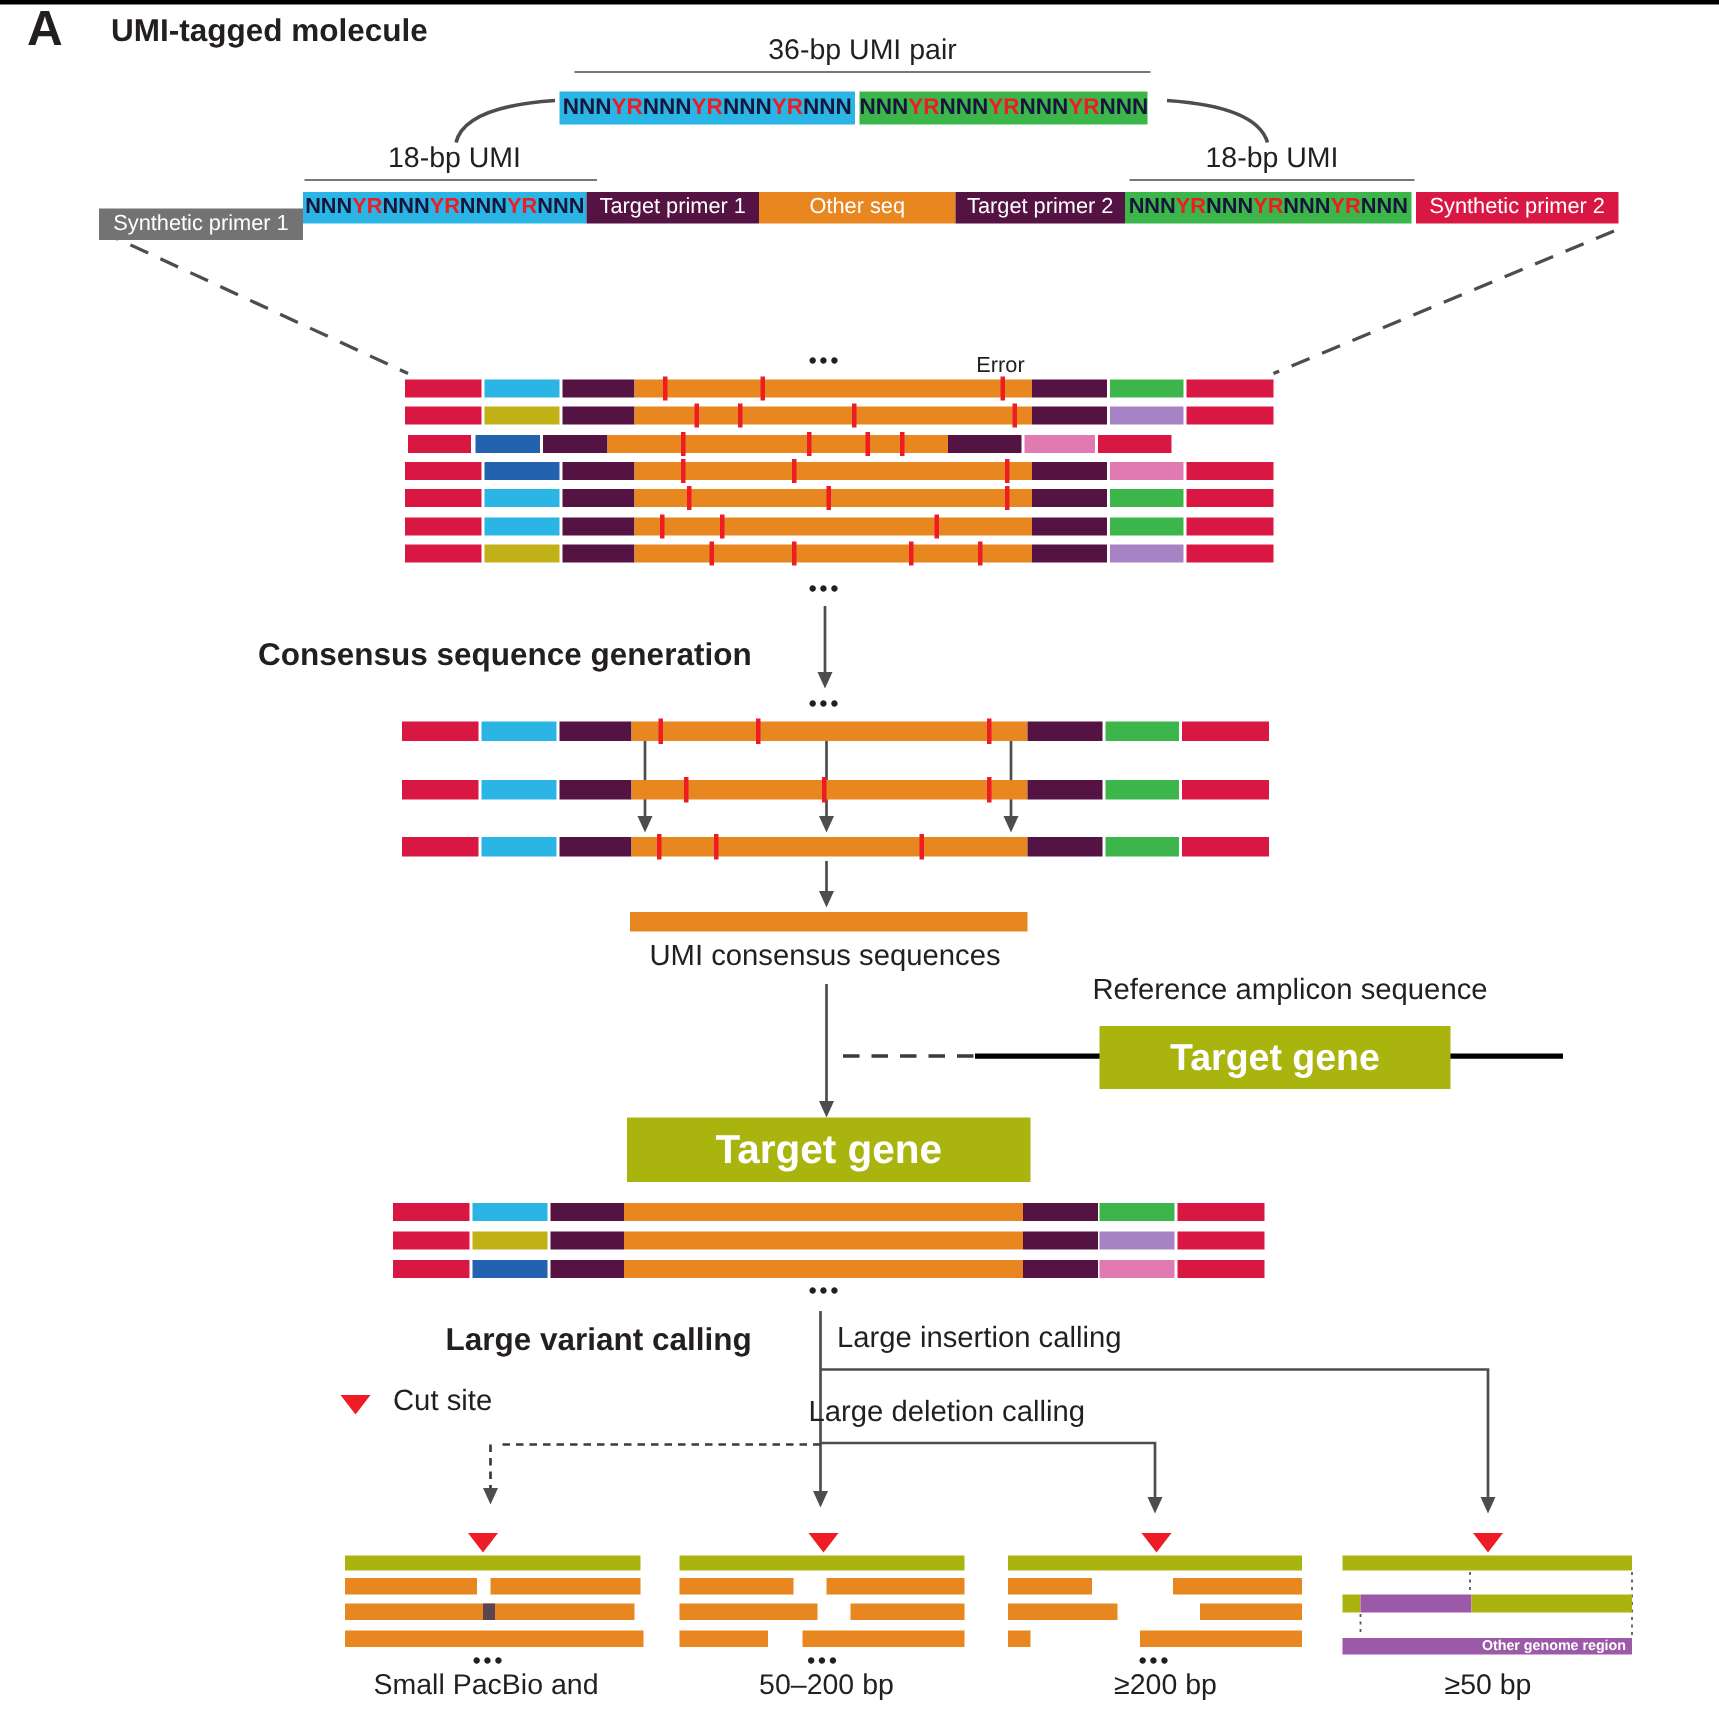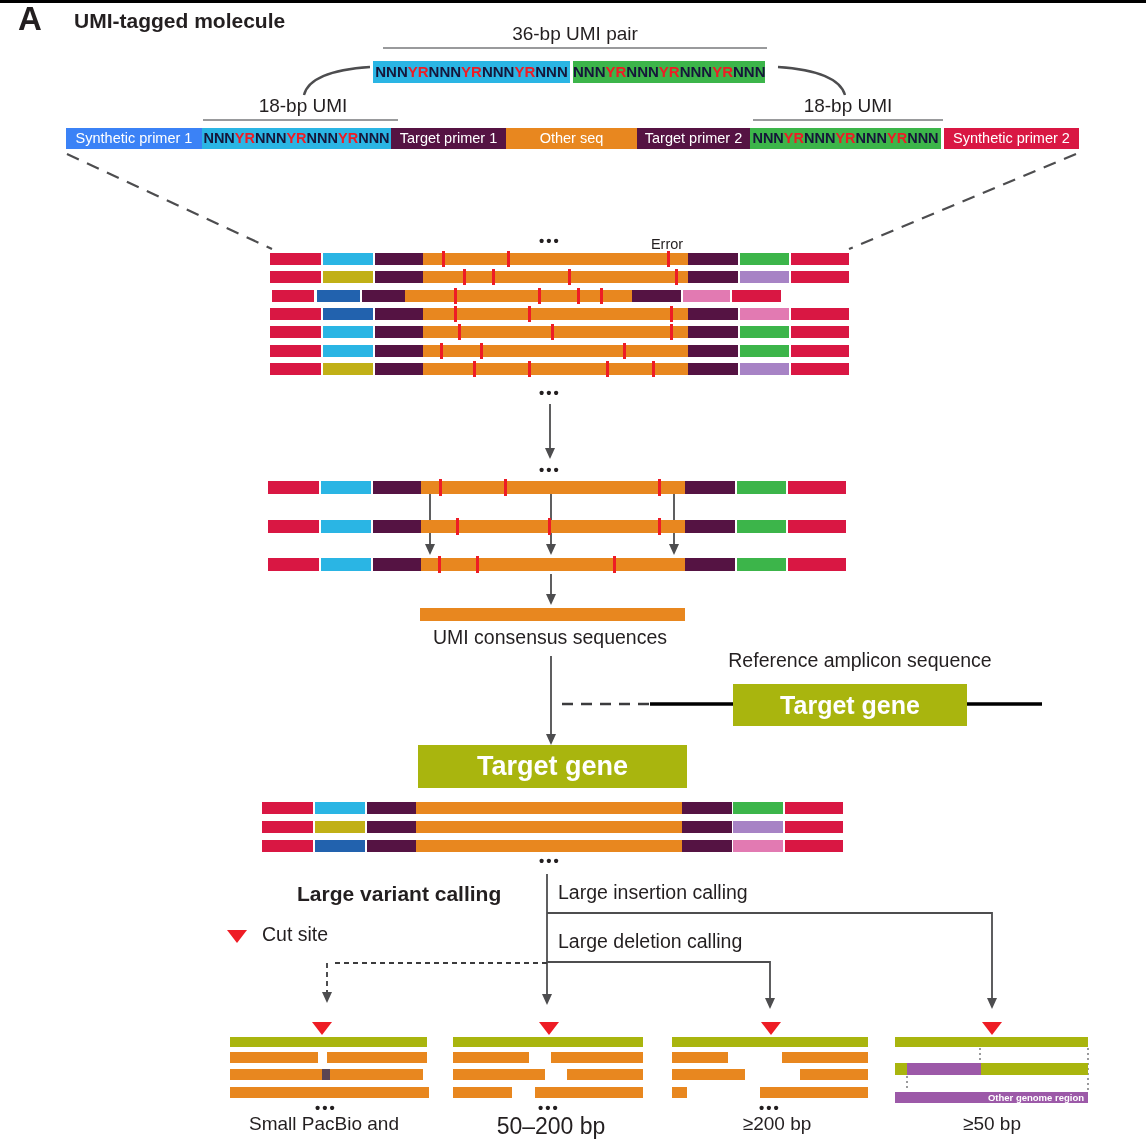--- a/index.html
+++ b/index.html
@@ -62,36 +62,37 @@
   </svg>
 
   <div class="t b" style="left:18px;top:2px;font-size:33px;">A</div>
   <div class="t b" style="left:74px;top:10px;font-size:21px;">UMI-tagged molecule</div>
   <div class="t c" style="left:455px;top:24px;width:240px;font-size:19px;">36-bp UMI pair</div>
   <div class="t c" style="left:213px;top:96px;width:180px;font-size:19px;">18-bp UMI</div>
   <div class="t c" style="left:758px;top:96px;width:180px;font-size:19px;">18-bp UMI</div>
   <div class="t dots c" style="left:505px;top:233px;width:90px;">•••</div>
   <div class="t c" style="left:627px;top:237px;width:80px;font-size:14.5px;">Error</div>
   <div class="t dots c" style="left:505px;top:385px;width:90px;">•••</div>
+  <div class="t b" style="left:172px;top:426px;font-size:21px;">Consensus sequence generation</div>
   <div class="t dots c" style="left:505px;top:462px;width:90px;">•••</div>
   <div class="t c" style="left:710px;top:650px;width:300px;font-size:19.5px;">Reference amplicon sequence</div>
   <div class="t c" style="left:400px;top:627px;width:300px;font-size:19.5px;">UMI consensus sequences</div>
   <div class="genebox" style="left: 733px; top: 684px; width: 234px; height: 42px; font-size: 25px; background: rgb(169, 181, 14);">Target gene</div>
   <div class="genebox" style="left: 418px; top: 745px; width: 269px; height: 43px; font-size: 27px; background: rgb(169, 181, 14);">Target gene</div>
   <div class="t dots c" style="left:505px;top:853px;width:90px;">•••</div>
   <div class="t b" style="left:297px;top:883px;font-size:21px;">Large variant calling</div>
   <div class="t" style="left:558px;top:882px;font-size:19.5px;">Large insertion calling</div>
-  <div class="t" style="left:558px;top:931px;font-size:19.5px;">Large deletion calling</div>
+  <div class="t" style="left:539px;top:931px;font-size:19.5px;">Large deletion calling</div>
   <div class="tri" style="left: 227px; top: 930px; border-top-color: rgb(238, 28, 37);"></div>
   <div class="t" style="left:262px;top:924px;font-size:19.5px;">Cut site</div>
 
   <div id="built">
       <div class="abs" style="left: 373px; top: 61px; width: 197px; height: 22px; background: rgb(42, 181, 228); font-weight: bold; font-size: 15px; line-height: 22px; text-align: center;"><span style="color: rgb(22, 22, 58);">NNN</span><span style="color: rgb(238, 28, 37);">YR</span><span style="color: rgb(22, 22, 58);">NNN</span><span style="color: rgb(238, 28, 37);">YR</span><span style="color: rgb(22, 22, 58);">NNN</span><span style="color: rgb(238, 28, 37);">YR</span><span style="color: rgb(22, 22, 58);">NNN</span></div>
       <div class="abs" style="left: 573px; top: 61px; width: 192px; height: 22px; background: rgb(60, 181, 74); font-weight: bold; font-size: 15px; line-height: 22px; text-align: center;"><span style="color: rgb(22, 22, 58);">NNN</span><span style="color: rgb(238, 28, 37);">YR</span><span style="color: rgb(22, 22, 58);">NNN</span><span style="color: rgb(238, 28, 37);">YR</span><span style="color: rgb(22, 22, 58);">NNN</span><span style="color: rgb(238, 28, 37);">YR</span><span style="color: rgb(22, 22, 58);">NNN</span></div>
-      <div class="abs" style="left: 66px; top: 128px; width: 136px; height: 21px; background: #3b82f6; color: rgb(255, 255, 255); font-size: 14.5px; line-height: 21px; text-align: center;">Synthetic primer 1</div>
+      <div class="abs" style="left: 66px; top: 139px; width: 136px; height: 21px; background: #737373; color: rgb(255, 255, 255); font-size: 14.5px; line-height: 21px; text-align: center;">Synthetic primer 1</div>
       <div class="abs" style="left: 202px; top: 128px; width: 189px; height: 21px; background: rgb(42, 181, 228); font-weight: bold; font-size: 14.5px; line-height: 21px; text-align: center;"><span style="color: rgb(22, 22, 58);">NNN</span><span style="color: rgb(238, 28, 37);">YR</span><span style="color: rgb(22, 22, 58);">NNN</span><span style="color: rgb(238, 28, 37);">YR</span><span style="color: rgb(22, 22, 58);">NNN</span><span style="color: rgb(238, 28, 37);">YR</span><span style="color: rgb(22, 22, 58);">NNN</span></div>
       <div class="abs" style="left: 391px; top: 128px; width: 115px; height: 21px; background: rgb(85, 19, 67); color: rgb(255, 255, 255); font-size: 14.5px; line-height: 21px; text-align: center;">Target primer 1</div>
       <div class="abs" style="left: 506px; top: 128px; width: 131px; height: 21px; background: rgb(232, 135, 31); color: rgb(255, 255, 255); font-size: 14.5px; line-height: 21px; text-align: center;">Other seq</div>
       <div class="abs" style="left: 637px; top: 128px; width: 113px; height: 21px; background: rgb(85, 19, 67); color: rgb(255, 255, 255); font-size: 14.5px; line-height: 21px; text-align: center;">Target primer 2</div>
       <div class="abs" style="left: 750px; top: 128px; width: 191px; height: 21px; background: rgb(60, 181, 74); font-weight: bold; font-size: 14.5px; line-height: 21px; text-align: center;"><span style="color: rgb(22, 22, 58);">NNN</span><span style="color: rgb(238, 28, 37);">YR</span><span style="color: rgb(22, 22, 58);">NNN</span><span style="color: rgb(238, 28, 37);">YR</span><span style="color: rgb(22, 22, 58);">NNN</span><span style="color: rgb(238, 28, 37);">YR</span><span style="color: rgb(22, 22, 58);">NNN</span></div>
       <div class="abs" style="left: 944px; top: 128px; width: 135px; height: 21px; background: rgb(217, 23, 67); color: rgb(255, 255, 255); font-size: 14.5px; line-height: 21px; text-align: center;">Synthetic primer 2</div>
       <div class="abs" style="left: 270px; top: 253px; width: 579px; height: 12px;">
         <div style="position: absolute; left: 0px; top: 0px; width: 51px; height: 12px; background: rgb(217, 23, 67);"></div>
         <div style="position: absolute; left: 52.7px; top: 0px; width: 50.4px; height: 12px; background: rgb(42, 181, 228);"></div>
         <div style="position: absolute; left: 104.8px; top: 0px; width: 48.6px; height: 12px; background: rgb(85, 19, 67);"></div>
@@ -253,21 +254,21 @@
       <div class="t c" style="left: 214px; top: 1114px; width: 220px; font-size: 19px;">Small PacBio and</div>
       <div class="abs" style="left: 453px; top: 1037px; width: 190px; height: 10px; background: rgb(169, 181, 14);"></div>
       <div class="abs" style="left: 453px; top: 1052px; width: 76px; height: 11px; background: rgb(232, 135, 31);"></div>
       <div class="abs" style="left: 551px; top: 1052px; width: 92px; height: 11px; background: rgb(232, 135, 31);"></div>
       <div class="abs" style="left: 453px; top: 1069px; width: 92px; height: 11px; background: rgb(232, 135, 31);"></div>
       <div class="abs" style="left: 567px; top: 1069px; width: 76px; height: 11px; background: rgb(232, 135, 31);"></div>
       <div class="abs" style="left: 453px; top: 1087px; width: 59px; height: 11px; background: rgb(232, 135, 31);"></div>
       <div class="abs" style="left: 535px; top: 1087px; width: 108px; height: 11px; background: rgb(232, 135, 31);"></div>
       <div class="tri" style="left: 539px; top: 1022px; border-top-color: rgb(238, 28, 37);"></div>
       <div class="t dots c" style="left: 504px; top: 1100px; width: 90px;">•••</div>
-      <div class="t c" style="left: 441px; top: 1114px; width: 220px; font-size: 23px; text-align: center;">50–200 bp</div>
+      <div class="t c" style="left: 441px; top: 1114px; width: 220px; font-size: 19px; text-align: center;">50–200 bp</div>
       <div class="abs" style="left: 672px; top: 1037px; width: 196px; height: 10px; background: rgb(169, 181, 14);"></div>
       <div class="abs" style="left: 672px; top: 1052px; width: 56px; height: 11px; background: rgb(232, 135, 31);"></div>
       <div class="abs" style="left: 782px; top: 1052px; width: 86px; height: 11px; background: rgb(232, 135, 31);"></div>
       <div class="abs" style="left: 672px; top: 1069px; width: 73px; height: 11px; background: rgb(232, 135, 31);"></div>
       <div class="abs" style="left: 800px; top: 1069px; width: 68px; height: 11px; background: rgb(232, 135, 31);"></div>
       <div class="abs" style="left: 672px; top: 1087px; width: 15px; height: 11px; background: rgb(232, 135, 31);"></div>
       <div class="abs" style="left: 760px; top: 1087px; width: 108px; height: 11px; background: rgb(232, 135, 31);"></div>
       <div class="tri" style="left: 761px; top: 1022px; border-top-color: rgb(238, 28, 37);"></div>
       <div class="t dots c" style="left: 725px; top: 1100px; width: 90px;">•••</div>
       <div class="t c" style="left: 667px; top: 1114px; width: 220px; font-size: 19px;">≥200 bp</div>

